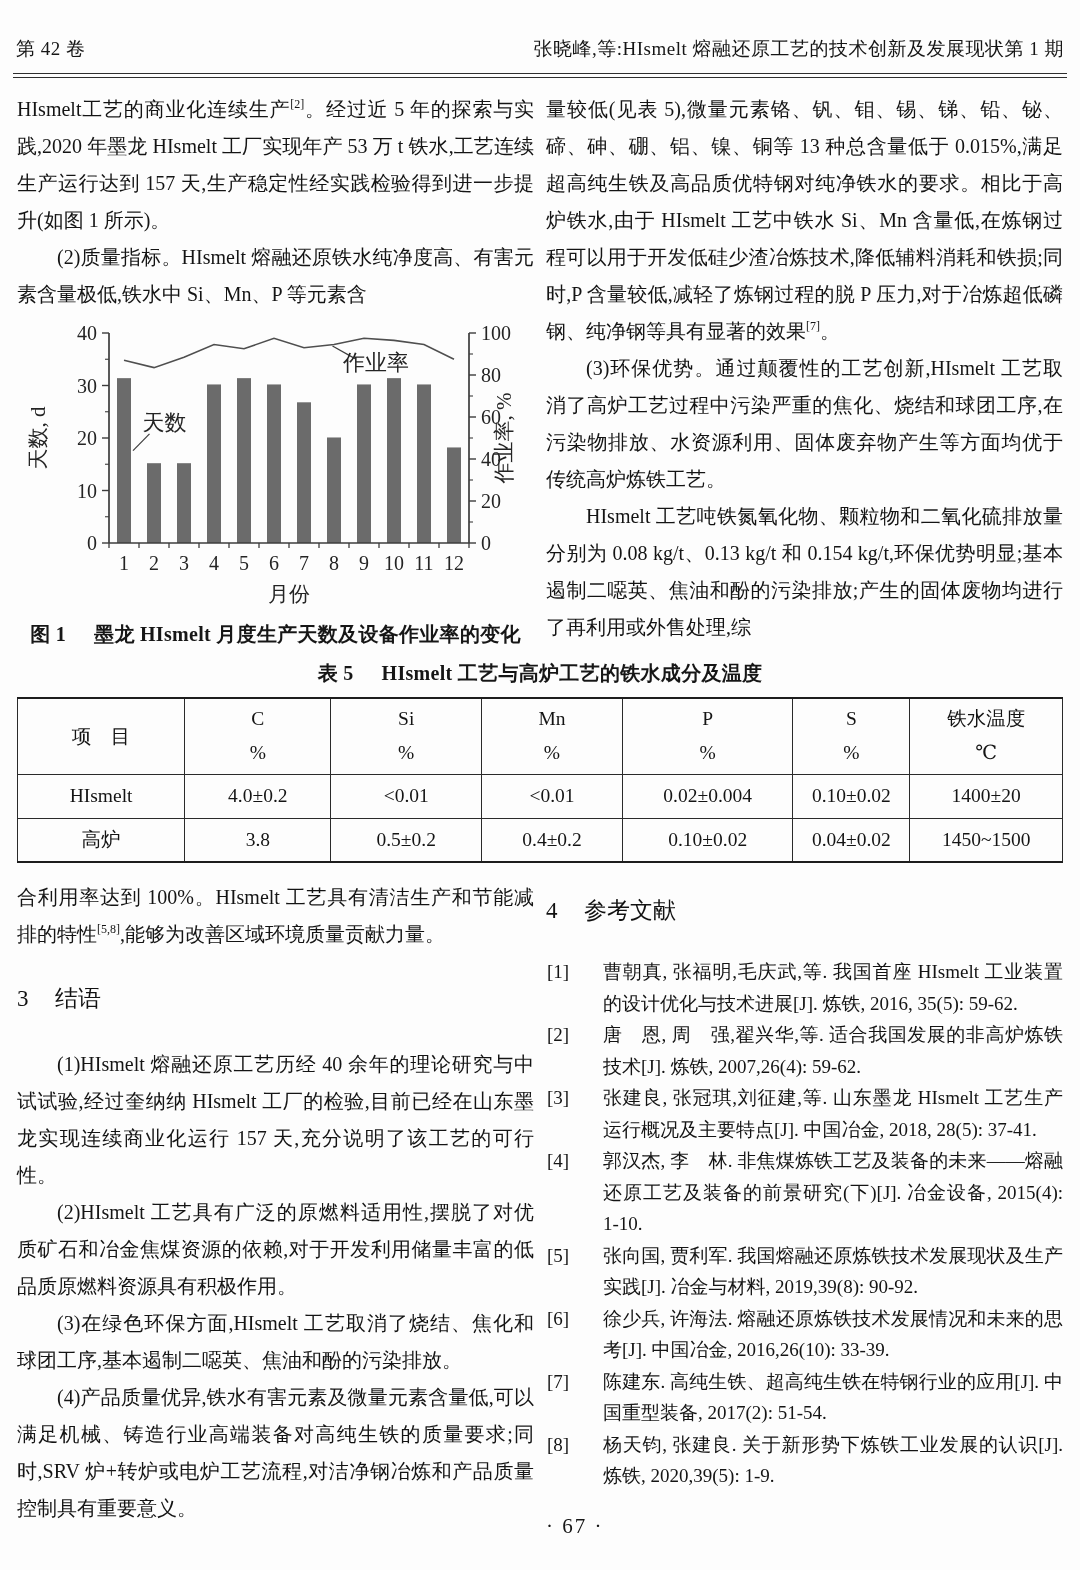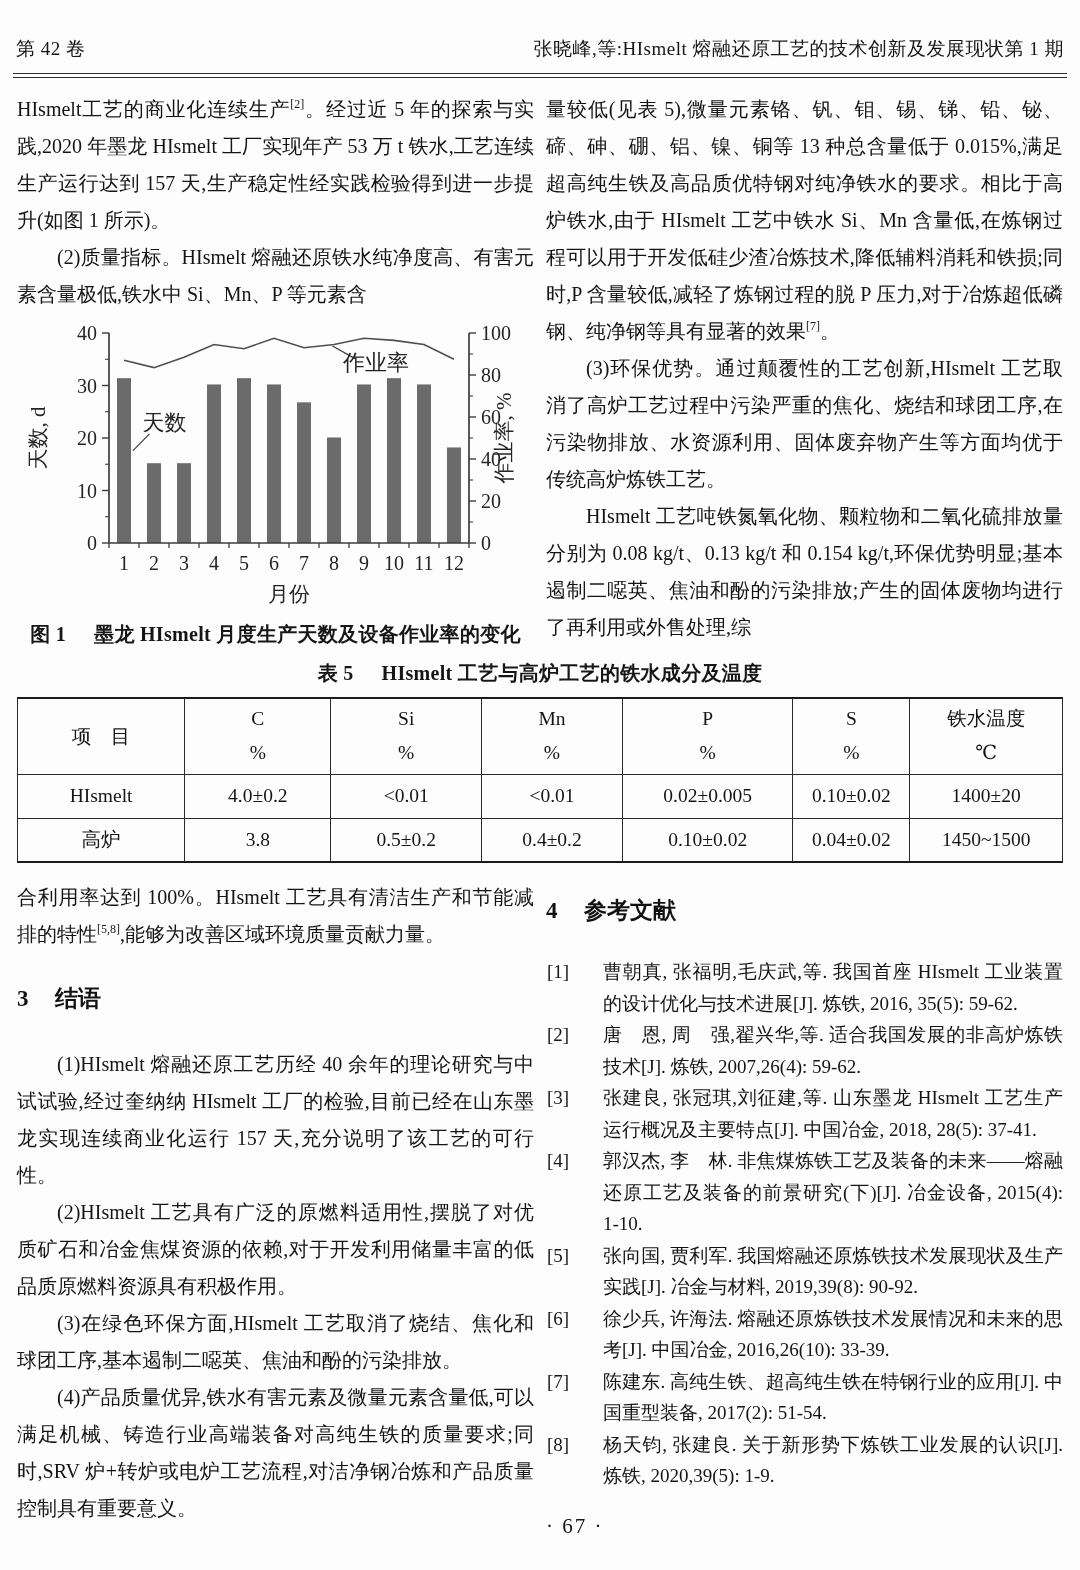--- a/index.html
+++ b/index.html
@@ -53,21 +53,21 @@
   }
   table { width:100%; border-collapse:collapse; font-size:19.5px; table-layout:fixed; }
   table { border-top:2.4px solid #1d1d1d; border-bottom:2.4px solid #1d1d1d; }
   td {
     border:1.2px solid #2a2a2a; text-align:center; vertical-align:middle;
     padding:0 4px; height:44px; color:#141414;
   }
   tr.head-row td { height:76px; }
   tr.head-row td div { line-height:34px; }
   
-  .sec-heading { font-size:23px; font-weight:bold; color:#111; }
+  .sec-heading { font-size:23px; font-weight:normal; color:#111; }
   .h-gap { display:inline-block; width:1.15em; }
   .heading-left { margin:30px 0 32px 0; }
   .heading-right { margin:16px 0 30px 0; }
   
   .ref-item {
     display:grid; grid-template-columns:57px 1fr;
     font-size:19px; line-height:31.5px; text-align:justify; color:#141414;
   }
   .ref-item .ref-id { padding-left:1px; }
   .page-number { text-align:left; font-size:21px; margin-top:22px; padding-right:4px; letter-spacing:2px; }
@@ -222,21 +222,21 @@
             <td>
               <div>铁水温度</div>
               <div>℃</div>
             </td>
           </tr>
           <tr>
             <td>HIsmelt</td>
             <td>4.0±0.2</td>
             <td>&lt;0.01</td>
             <td>&lt;0.01</td>
-            <td>0.02±0.005</td>
+            <td>0.02±0.004</td>
             <td>0.10±0.02</td>
             <td>1400±20</td>
           </tr>
           <tr>
             <td>高炉</td>
             <td>3.8</td>
             <td>0.5±0.2</td>
             <td>0.4±0.2</td>
             <td>0.10±0.02</td>
             <td>0.04±0.02</td>

